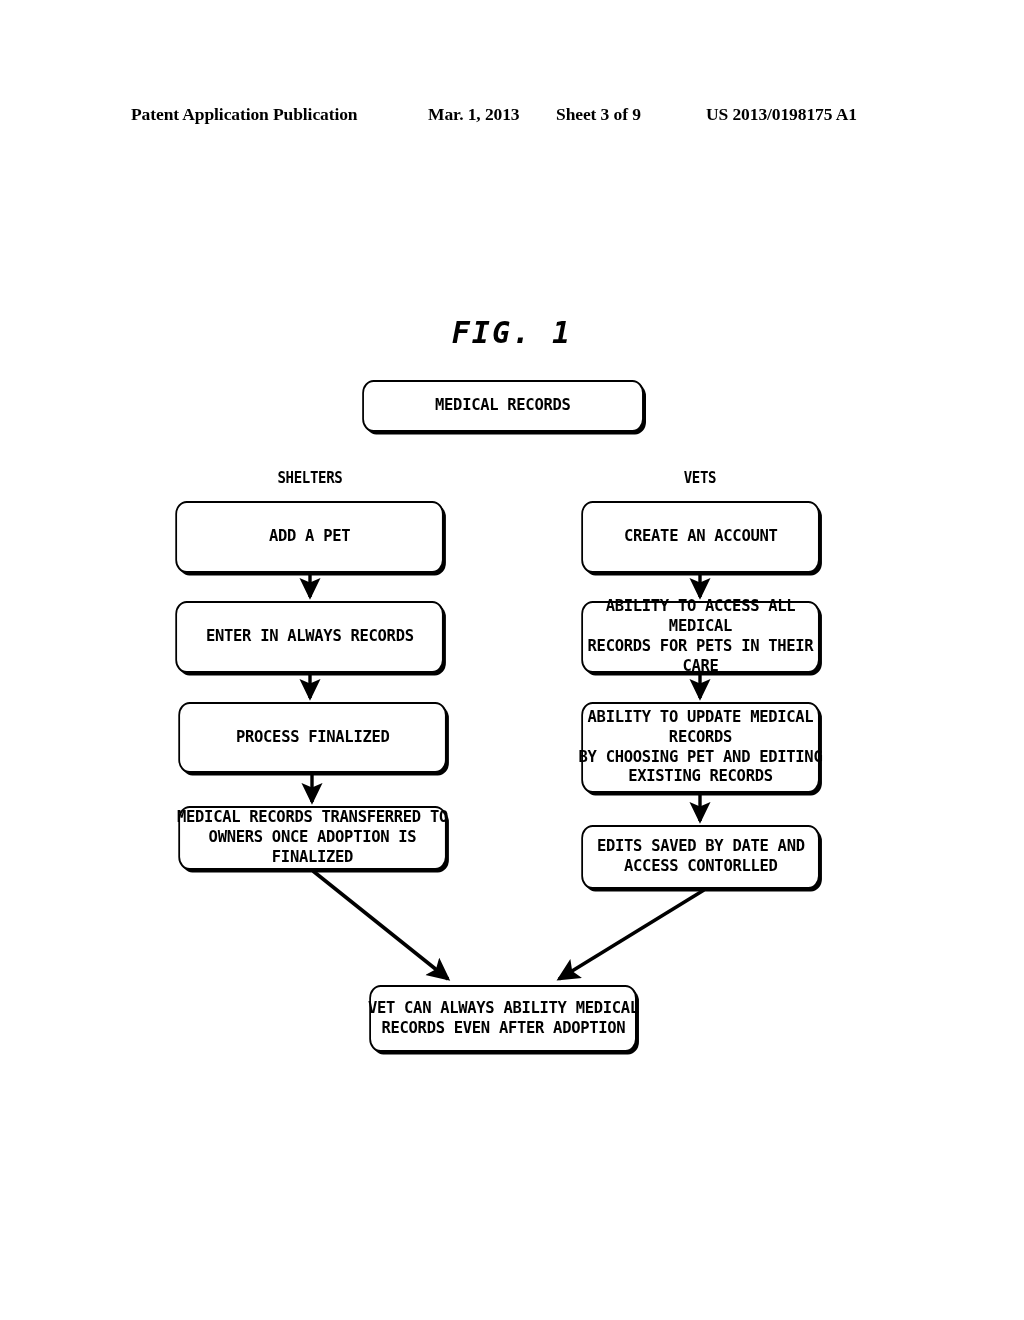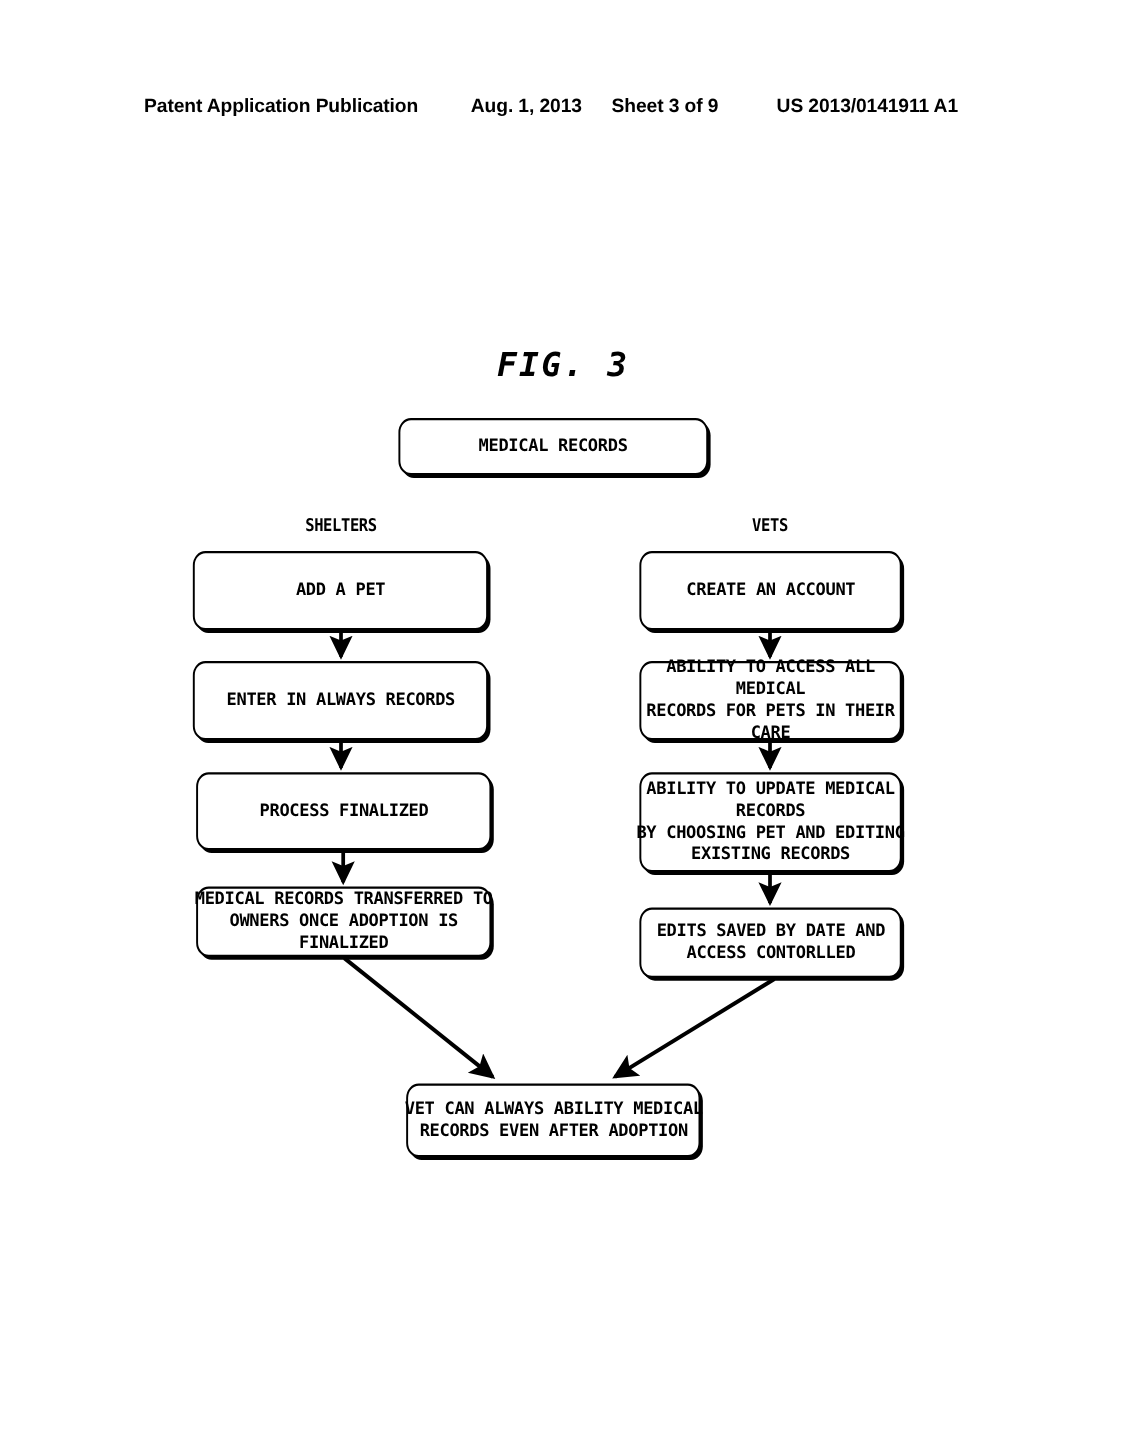--- a/index.html
+++ b/index.html
@@ -14,26 +14,26 @@
     position: relative;
     overflow: hidden;
     font-family: "Liberation Serif", "DejaVu Serif", serif;
     color: #000000;
   }
 
   
   .page-header {
     position: absolute;
     left: 0;
-    top: 86px;
+    top: 104px;
     width: 1024px;
     height: 26px;
     display: flex;
     align-items: baseline;
-    font-family: Liberation Sans, sans-serif;
+    font-family: Liberation Serif, serif;
     font-weight: bold;
     font-size: 17.5px;
     letter-spacing: -0.1px;
     white-space: nowrap;
   }
   .hdr-pub {
     position: absolute;
     left: 131px;
     top: 0;
   }
@@ -144,26 +144,26 @@
     width: 1024px;
     height: 1320px;
     pointer-events: none;
   }
 </style>
 </head>
 <body>
 
 <div class="page-header">
   <span class="hdr-pub">Patent Application Publication</span>
-  <span class="hdr-date">Aug. 1, 2013</span>
+  <span class="hdr-date">Mar. 1, 2013</span>
   <span class="hdr-sheet">Sheet 3 of 9</span>
-  <span class="hdr-patno">US 2013/0141911 A1</span>
+  <span class="hdr-patno">US 2013/0198175 A1</span>
 </div>
 
-<div class="fig-title">FIG. 3</div>
+<div class="fig-title">FIG. 1</div>
 
 <div class="diagram">
 
   <svg class="connectors" viewBox="0 0 1024 1320" width="1024" height="1320" xmlns="http://www.w3.org/2000/svg">
     <defs>
       <marker id="arrowhead" markerWidth="7" markerHeight="7" refX="5.6" refY="3.1" orient="auto" markerUnits="strokeWidth">
         <path d="M 0 0 L 6.4 3.1 L 0 6.2 L 1.3 3.1 Z" fill="#000000"></path>
       </marker>
     </defs>
 

